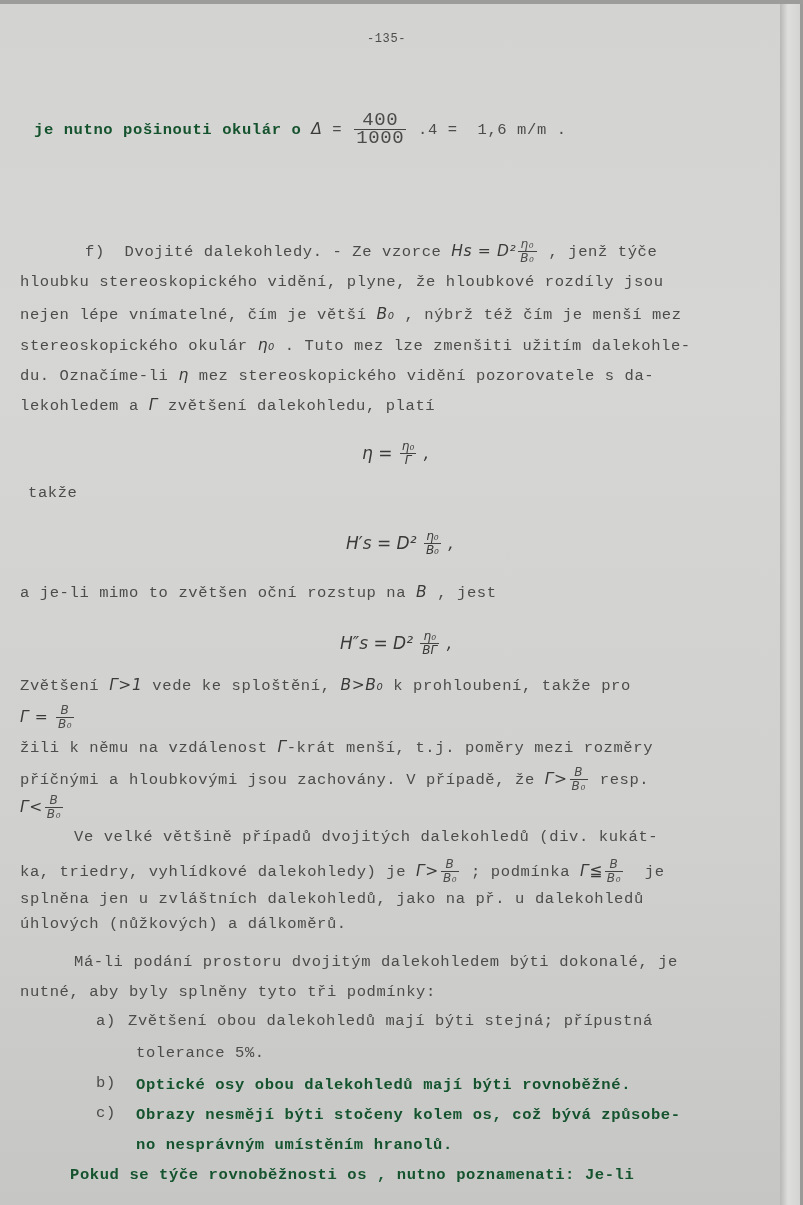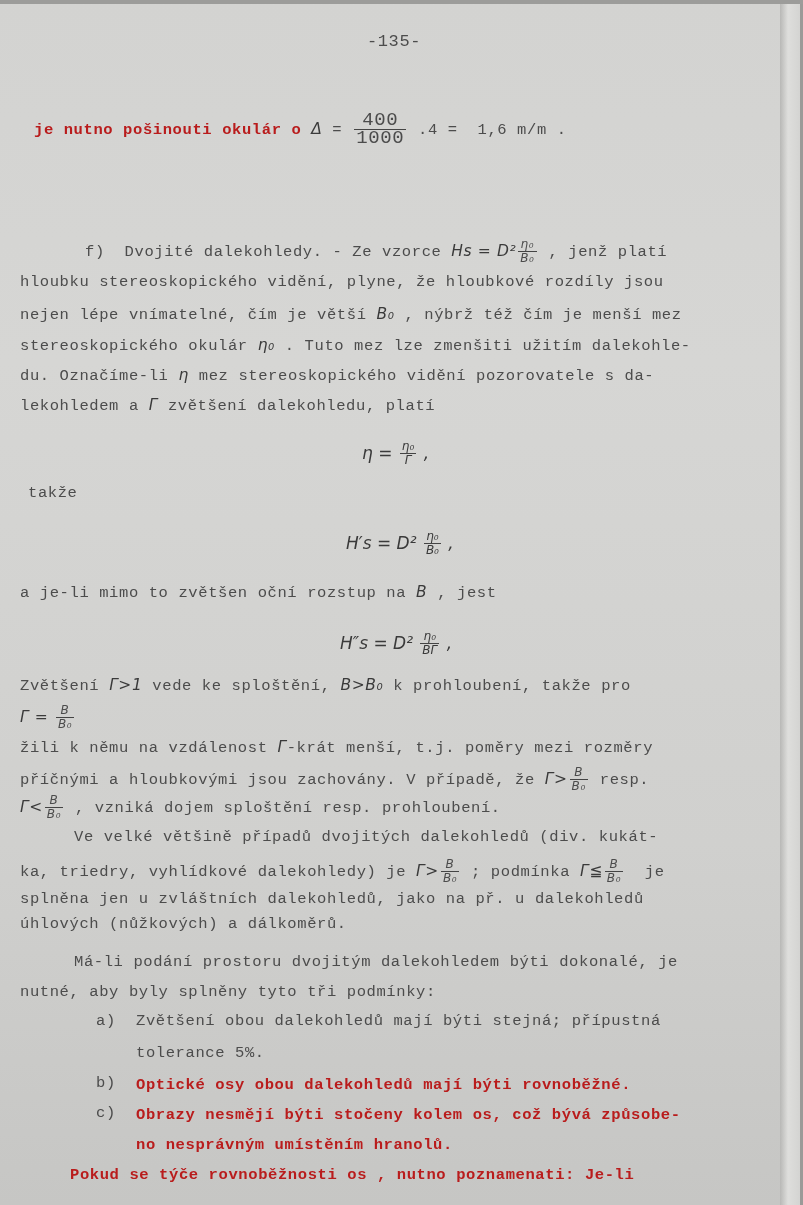--- a/index.html
+++ b/index.html
@@ -17,80 +17,80 @@
   .edge {
     position: absolute; left: 780px; top: 0; width: 20px; height: 1205px;
     background: linear-gradient(90deg, #b8b8b6, #dededc 40%, #d4d4d2);
   }
   .edge2 { position:absolute; left:800px; top:0; width:3px; height:1205px; background:#9a9a98; }
   .topline { position:absolute; left:0; top:0; width:803px; height:4px; background:#9c9c9a; }
   .ln {
     position: absolute; white-space: pre; font-size: 15.5px; letter-spacing: 0.6px;
     color: #4c4c4c;
   }
-  .dark { color: #b91c1c; font-weight: bold; }
+  .dark { color: #14532d; font-weight: bold; }
   .math {
     font-family: "DejaVu Sans", sans-serif; font-style: italic; color: #3a3a3a;
   }
   .frac {
     display: inline-block; vertical-align: middle; text-align: center;
     font-family: "DejaVu Sans", sans-serif; font-style: italic; font-size: 12px;
     line-height: 13px; margin: 0 2px;
   }
   .frac .num { display:block; border-bottom: 1px solid #444; padding: 0 2px; }
   .frac .den { display:block; padding: 0 2px; }
   .frac.plain { font-style: normal; font-family: "Liberation Mono", monospace; font-size: 19px; line-height: 17px; }
-  .pagenum { left: 367px; top: 32px; font-size: 17px; }
+  .pagenum { left: 367px; top: 32px; font-size: 12px; }
   .eqn { position:absolute; white-space:pre; font-family:"DejaVu Sans", sans-serif; font-style: italic; font-size: 17px; color:#3a3a3a; }
 </style>
 </head>
 <body>
 
 <div class="page"></div>
 <div class="edge"></div>
 <div class="edge2"></div>
 <div class="topline"></div>
 
 <div class="ln pagenum">-135-</div>
 
 <div class="ln" style="left:34px; top:112px;"><span class="dark">je nutno pošinouti okulár o </span><span class="math">Δ</span><span> = </span><span class="frac plain"><span class="num">400</span><span class="den">1000</span></span><span> .4 =  1,6 m/m .</span></div>
 
-<div class="ln" style="left:85px; top:238px;"><span>f)  Dvojité dalekohledy. - Ze vzorce </span><span class="math">Hs = D²</span><span class="frac"><span class="num">η₀</span><span class="den">B₀</span></span><span> , jenž platí</span></div>
+<div class="ln" style="left:85px; top:238px;"><span>f)  Dvojité dalekohledy. - Ze vzorce </span><span class="math">Hs = D²</span><span class="frac"><span class="num">η₀</span><span class="den">B₀</span></span><span> , jenž týče</span></div>
 <div class="ln" style="left:20px; top:273px;">hloubku stereoskopického vidění, plyne, že hloubkové rozdíly jsou</div>
 <div class="ln" style="left:20px; top:305px;"><span>nejen lépe vnímatelné, čím je větší </span><span class="math">B₀</span><span> , nýbrž též čím je menší mez</span></div>
 <div class="ln" style="left:20px; top:336px;"><span>stereoskopického okulár </span><span class="math">η₀</span><span> . Tuto mez lze zmenšiti užitím dalekohle-</span></div>
 <div class="ln" style="left:20px; top:366px;"><span>du. Označíme-li </span><span class="math">η</span><span> mez stereoskopického vidění pozorovatele s da-</span></div>
 <div class="ln" style="left:20px; top:396px;"><span>lekohledem a </span><span class="math">Γ</span><span> zvětšení dalekohledu, platí</span></div>
 
 <div class="eqn" style="left:362px; top:440px;"><span>η = </span><span class="frac"><span class="num">η₀</span><span class="den">Γ</span></span><span> ,</span></div>
 
 <div class="ln" style="left:28px; top:484px;">takže</div>
 
 <div class="eqn" style="left:346px; top:530px;"><span>H′s = D² </span><span class="frac"><span class="num">η₀</span><span class="den">B₀</span></span><span> ,</span></div>
 
 <div class="ln" style="left:20px; top:583px;"><span>a je-li mimo to zvětšen oční rozstup na </span><span class="math">B</span><span> , jest</span></div>
 
 <div class="eqn" style="left:340px; top:630px;"><span>H″s = D² </span><span class="frac"><span class="num">η₀</span><span class="den">BΓ</span></span><span> ,</span></div>
 
 <div class="ln" style="left:20px; top:676px;"><span>Zvětšení </span><span class="math">Γ&gt;1</span><span> vede ke sploštění, </span><span class="math">B&gt;B₀</span><span> k prohloubení, takže pro</span></div>
 <div class="ln" style="left:20px; top:704px;"><span class="math">Γ = </span><span class="frac"><span class="num">B</span><span class="den">B₀</span></span></div>
 <div class="ln" style="left:20px; top:738px;"><span>žili k němu na vzdálenost </span><span class="math">Γ</span><span>-krát menší, t.j. poměry mezi rozměry</span></div>
 <div class="ln" style="left:20px; top:766px;"><span>příčnými a hloubkovými jsou zachovány. V případě, že </span><span class="math">Γ&gt;</span><span class="frac"><span class="num">B</span><span class="den">B₀</span></span><span> resp.</span></div>
-<div class="ln" style="left:20px; top:794px;"><span class="math">Γ&lt;</span><span class="frac"><span class="num">B</span><span class="den">B₀</span></span><span> , vzniká dojem sploštění resp. prohloubení.</span></div>
+<div class="ln" style="left:20px; top:794px;"><span class="math">Γ&lt;</span><span class="frac"><span class="num">B</span><span class="den">B₀</span></span></div>
 
 <div class="ln" style="left:74px; top:828px;">Ve velké většině případů dvojitých dalekohledů (div. kukát-</div>
 <div class="ln" style="left:20px; top:858px;"><span>ka, triedry, vyhlídkové dalekohledy) je </span><span class="math">Γ&gt;</span><span class="frac"><span class="num">B</span><span class="den">B₀</span></span><span> ; podmínka </span><span class="math">Γ≦</span><span class="frac"><span class="num">B</span><span class="den">B₀</span></span><span>  je</span></div>
 <div class="ln" style="left:20px; top:890px;">splněna jen u zvláštních dalekohledů, jako na př. u dalekohledů</div>
 <div class="ln" style="left:20px; top:915px;">úhlových (nůžkových) a dálkoměrů.</div>
 
 <div class="ln" style="left:74px; top:953px;">Má-li podání prostoru dvojitým dalekohledem býti dokonalé, je</div>
 <div class="ln" style="left:20px; top:983px;">nutné, aby byly splněny tyto tři podmínky:</div>
 
 <div class="ln" style="left:96px; top:1012px;">a)</div>
-<div class="ln" style="left:136px; top:1012px;">Zvětšení obou dalekohledů mají býti stejná; přípustná</div>
+<div class="ln" style="left:128px; top:1012px;">Zvětšení obou dalekohledů mají býti stejná; přípustná</div>
 <div class="ln" style="left:136px; top:1044px;">tolerance 5%.</div>
 
 <div class="ln" style="left:96px; top:1074px;">b)</div>
 <div class="ln dark" style="left:136px; top:1076px;">Optické osy obou dalekohledů mají býti rovnoběžné.</div>
 
 <div class="ln" style="left:96px; top:1104px;">c)</div>
 <div class="ln dark" style="left:136px; top:1106px;">Obrazy nesmějí býti stočeny kolem os, což bývá způsobe-</div>
 <div class="ln dark" style="left:136px; top:1136px;">no nesprávným umístěním hranolů.</div>
 
 <div class="ln dark" style="left:70px; top:1166px;">Pokud se týče rovnoběžnosti os , nutno poznamenati: Je-li</div>

